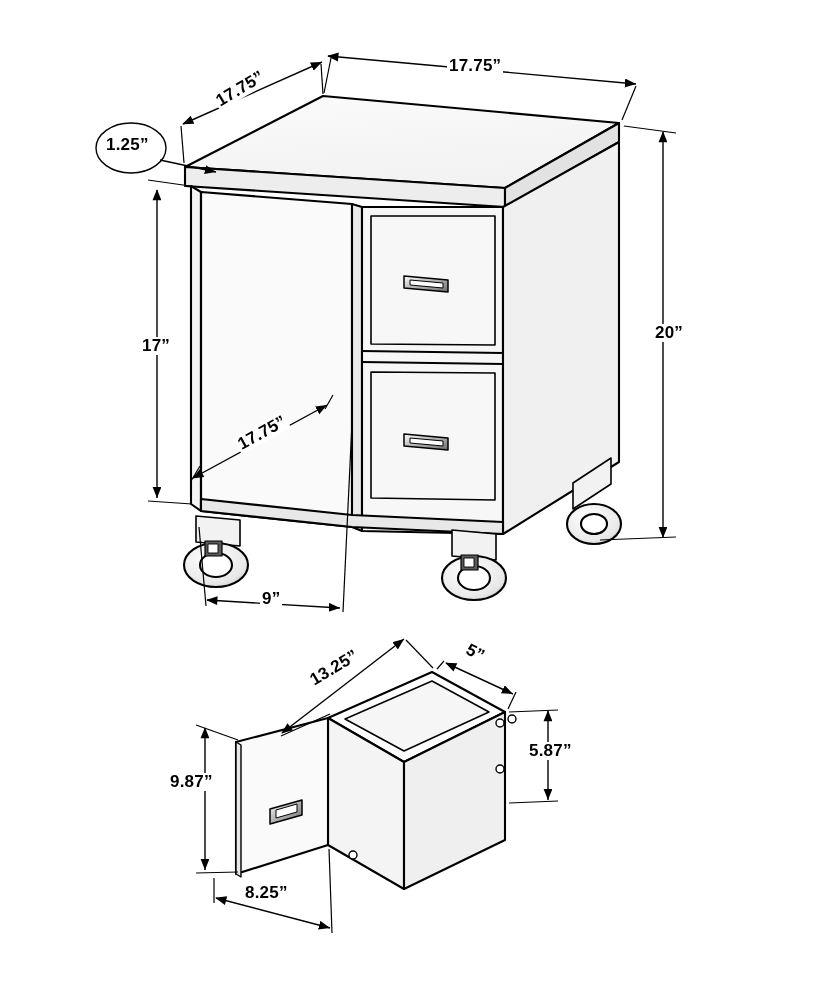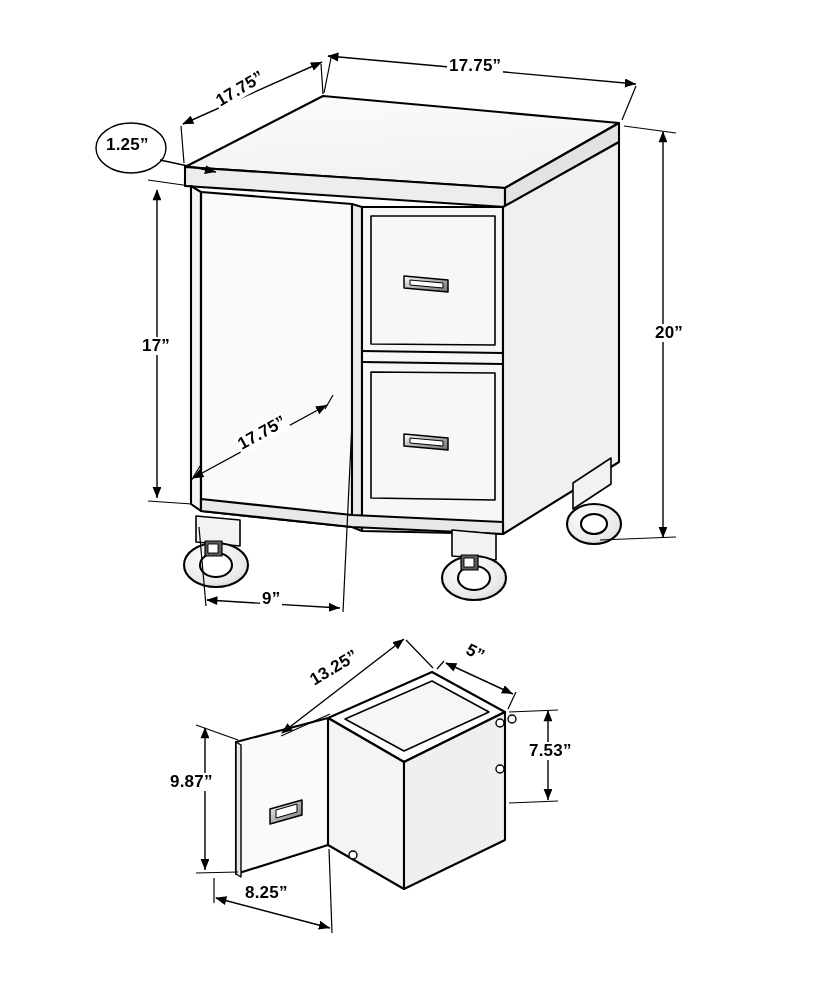--- a/index.html
+++ b/index.html
@@ -223,19 +223,19 @@
   <div class="dim-label" style="left:140px; top:337px;">17”</div>
 
   <div class="dim-label rot-neg30" style="left:234px; top:424px;">17.75”</div>
 
   <div class="dim-label" style="left:260px; top:590px;">9”</div>
 
   <div class="dim-label rot-neg32" style="left:306px; top:659px;">13.25”</div>
 
   <div class="dim-label rot-pos28" style="left:464px; top:644px;">5”</div>
 
-  <div class="dim-label" style="left:527px; top:742px;">7.53”</div>
+  <div class="dim-label" style="left:527px; top:742px;">5.87”</div>
 
   <div class="dim-label" style="left:168px; top:773px;">9.87”</div>
 
   <div class="dim-label" style="left:243px; top:884px;">8.25”</div>
 
 </div>
 
 </body></html>

